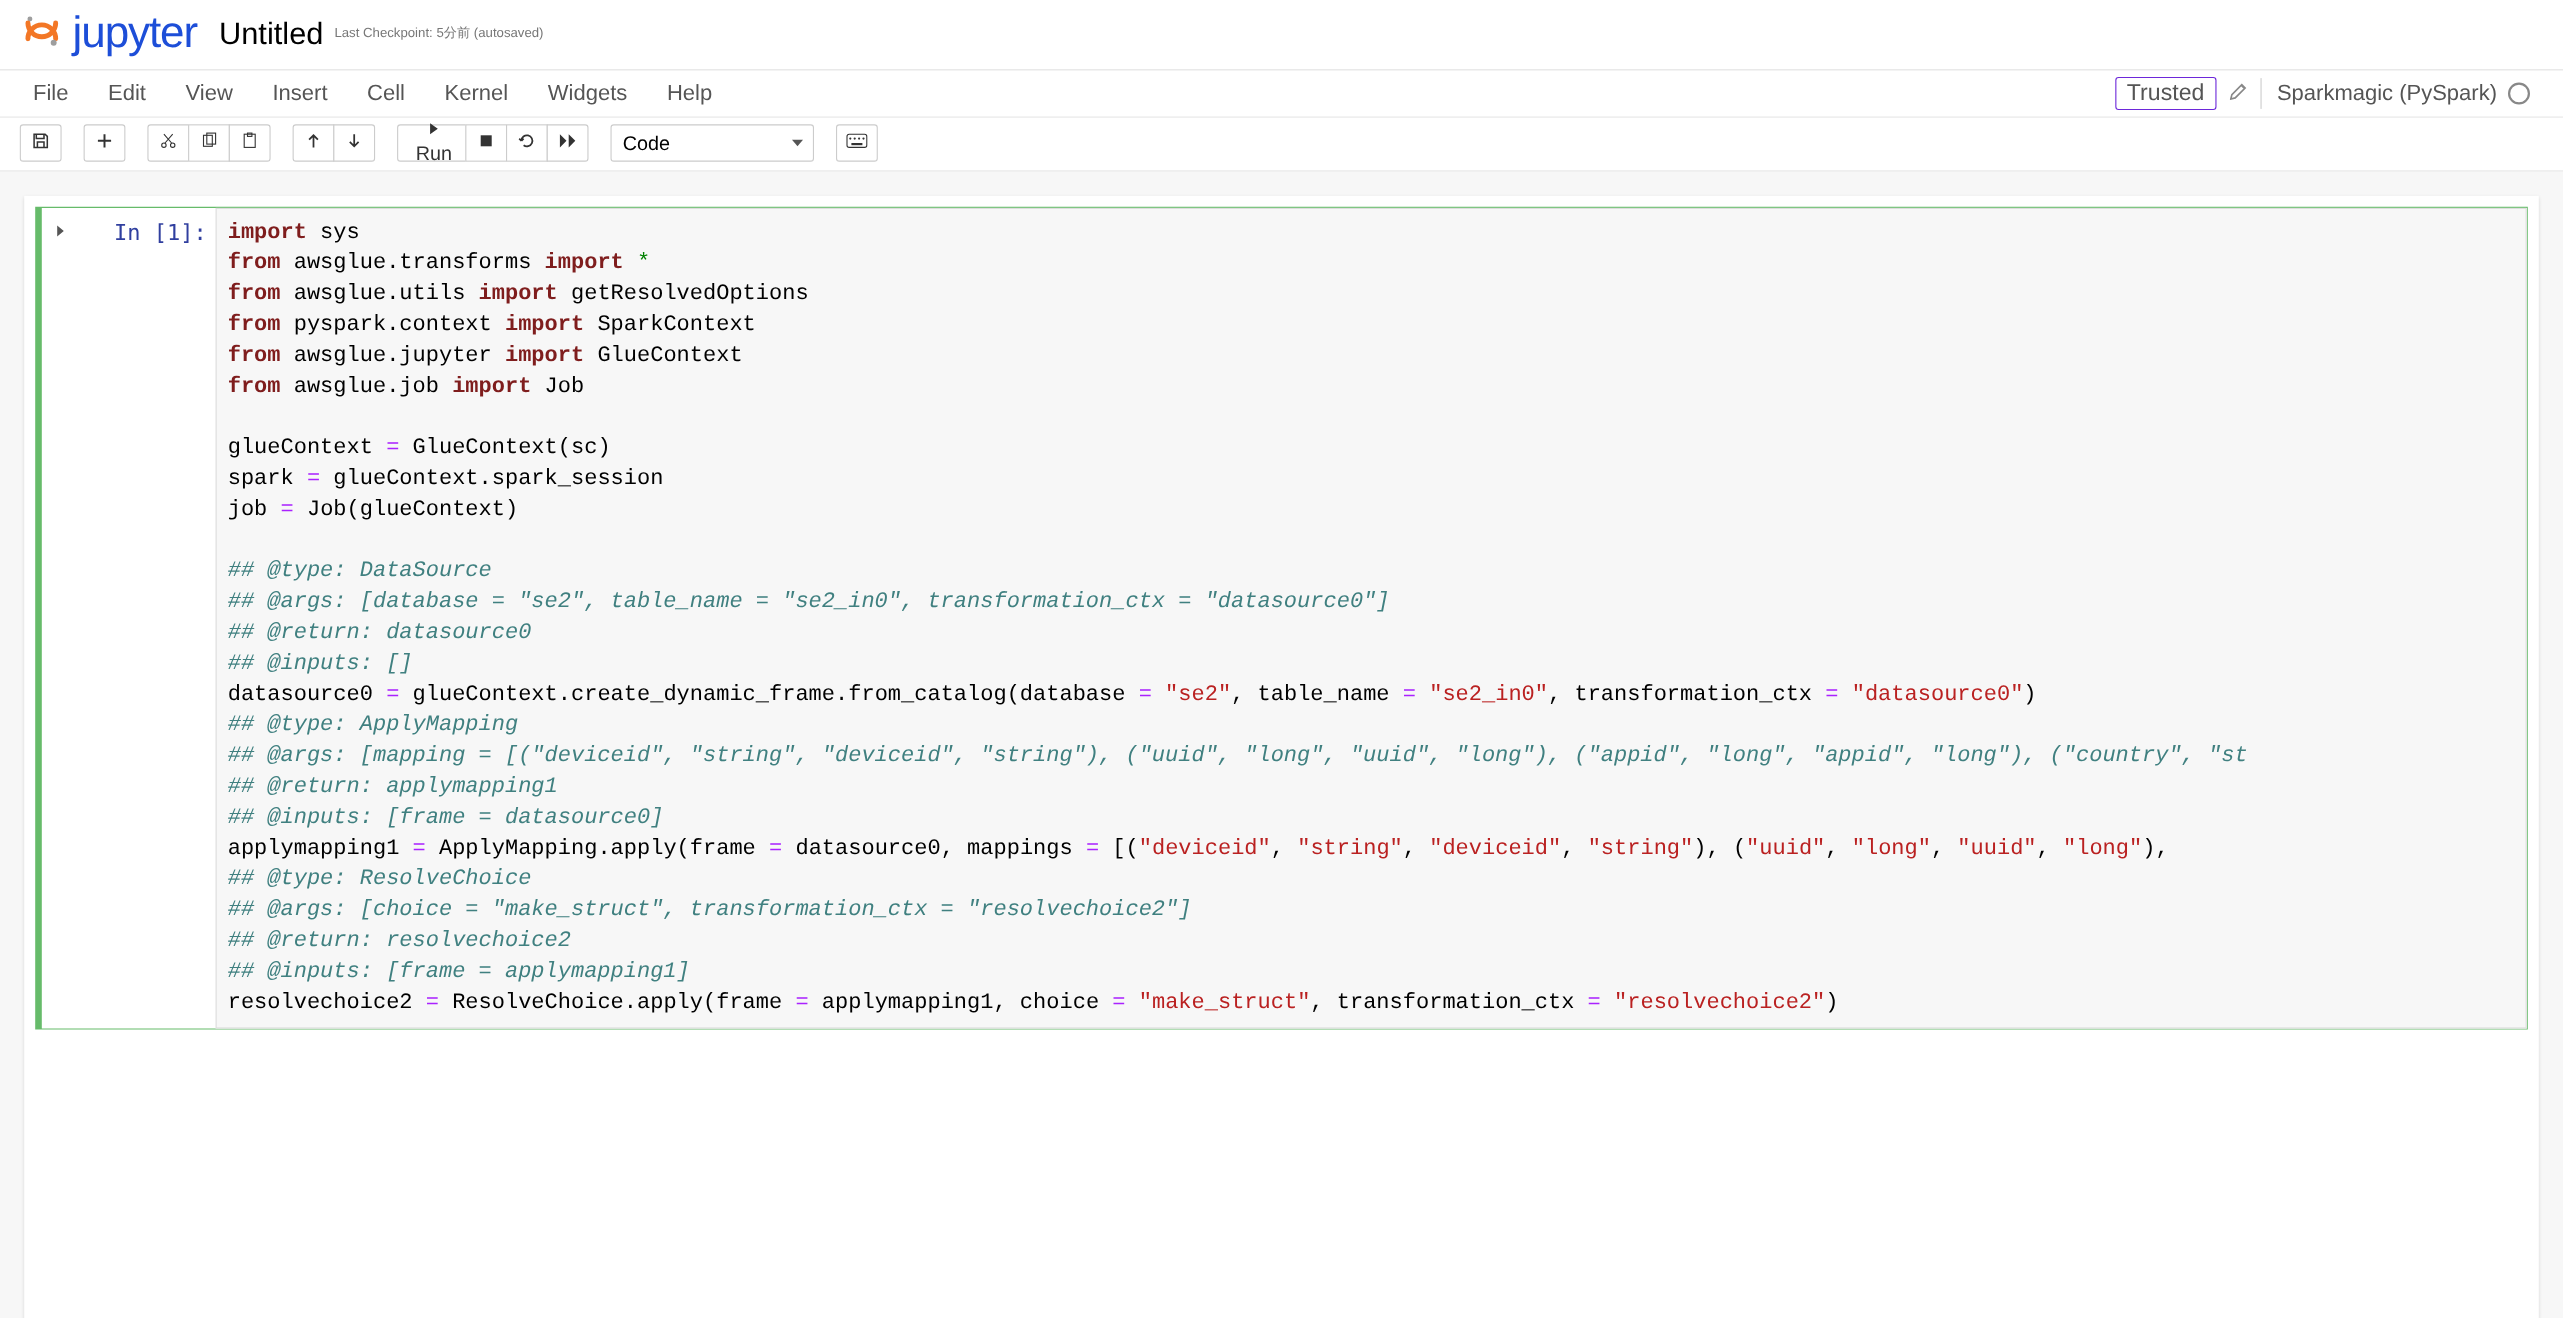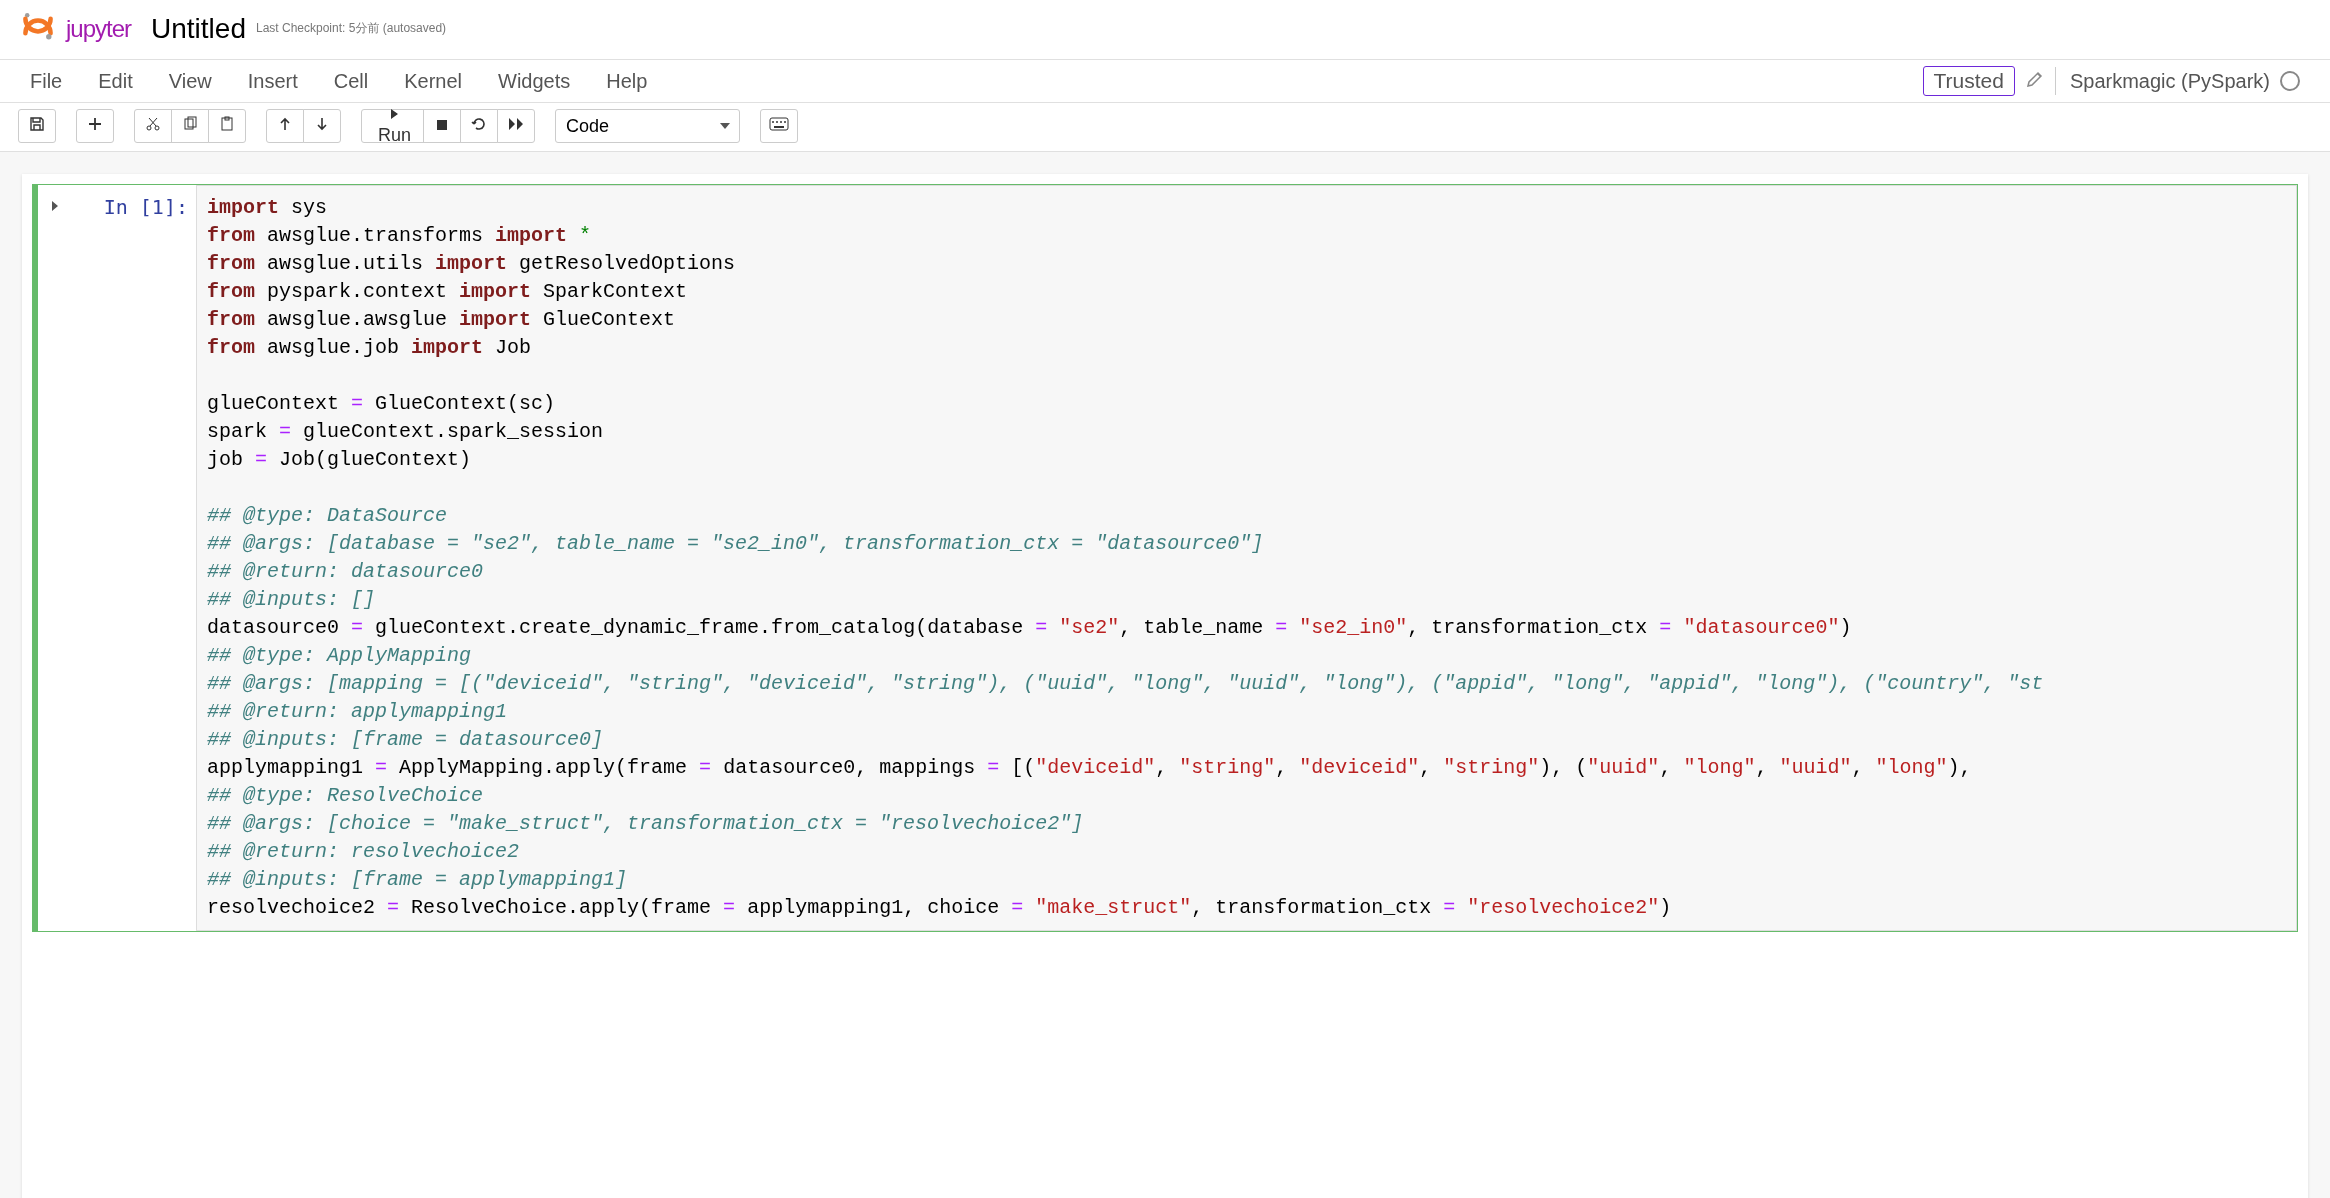--- a/index.html
+++ b/index.html
@@ -18,22 +18,22 @@
     display: flex;
     align-items: center;
   }
   .jupyter-logo {
     display: flex;
     align-items: center;
     gap: 10px;
   }
   .jupyter-logo svg { width: 36px; height: 36px; }
   .jupyter-word {
-    font-size: 24px;
-    color: #a21caf;
+    font-size: 40px;
+    color: #1d4ed8;
     letter-spacing: -1px;
     font-family: sans-serif;
   }
   .notebook-title {
     font-size: 28px;
     margin-left: 20px;
     color: #000;
   }
   .checkpoint {
     font-size: 12px;
@@ -340,21 +340,21 @@
           <svg width="12" height="14" viewBox="0 0 12 14">
               <path d="M1 1v12M4 2l6 5-6 5V2z" fill="#555"></path>
             </svg>
         </span>
         <span class="prompt">In [1]:</span>
       </div>
       <div class="input-area" id="code-area"><span class="kw-green">import</span><span> sys</span><span>
 </span><span class="kw-green">from</span><span> awsglue.transforms </span><span class="kw-green">import</span><span> </span><span class="kw-star">*</span><span>
 </span><span class="kw-green">from</span><span> awsglue.utils </span><span class="kw-green">import</span><span> getResolvedOptions
 </span><span class="kw-green">from</span><span> pyspark.context </span><span class="kw-green">import</span><span> SparkContext
-</span><span class="kw-green">from</span><span> awsglue.awsglue </span><span class="kw-green">import</span><span> GlueContext
+</span><span class="kw-green">from</span><span> awsglue.jupyter </span><span class="kw-green">import</span><span> GlueContext
 </span><span class="kw-green">from</span><span> awsglue.job </span><span class="kw-green">import</span><span> Job
 </span><span>
 </span><span>glueContext </span><span class="cm-op-purple">=</span><span> GlueContext(sc)
 </span><span>spark </span><span class="cm-op-purple">=</span><span> glueContext.spark_session
 </span><span>job </span><span class="cm-op-purple">=</span><span> Job(glueContext)
 </span><span>
 </span><span class="cm-comment">## @type: DataSource
 </span><span class="cm-comment">## @args: [database = "se2", table_name = "se2_in0", transformation_ctx = "datasource0"]
 </span><span class="cm-comment">## @return: datasource0
 </span><span class="cm-comment">## @inputs: []

